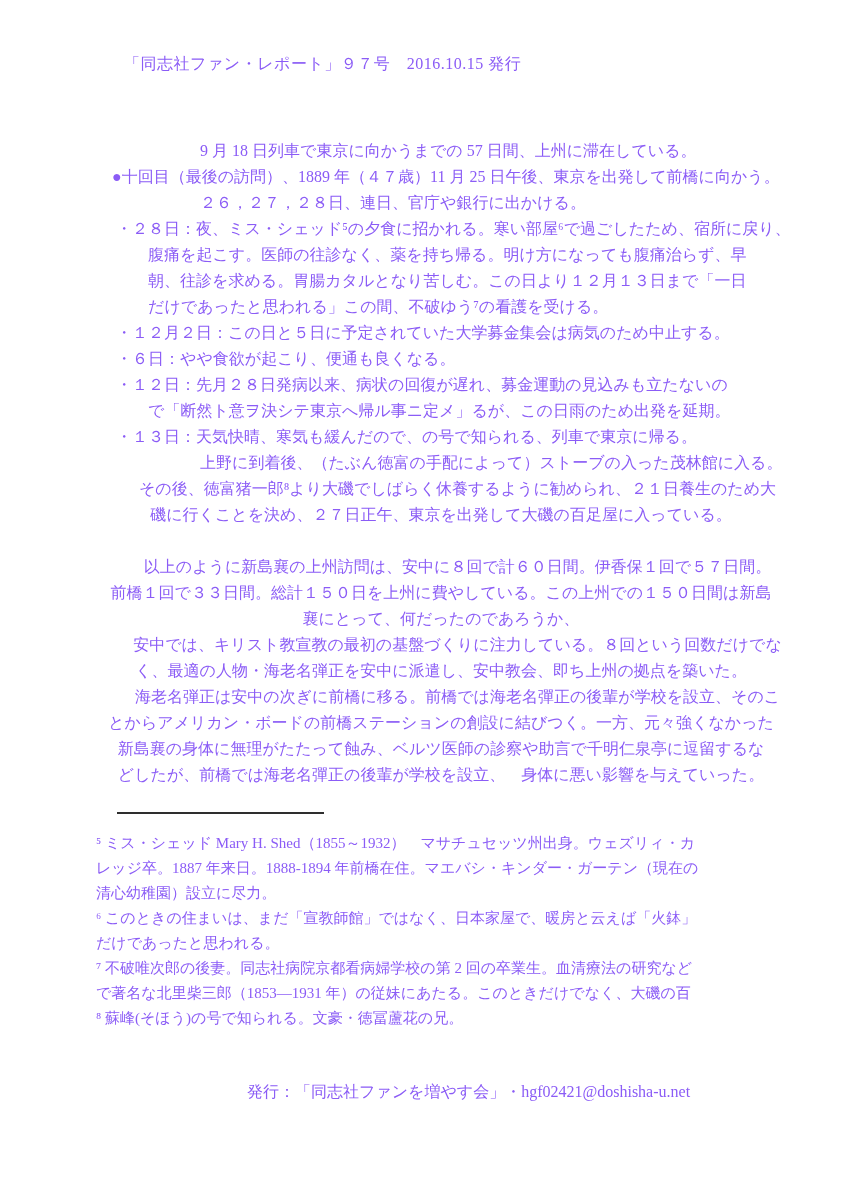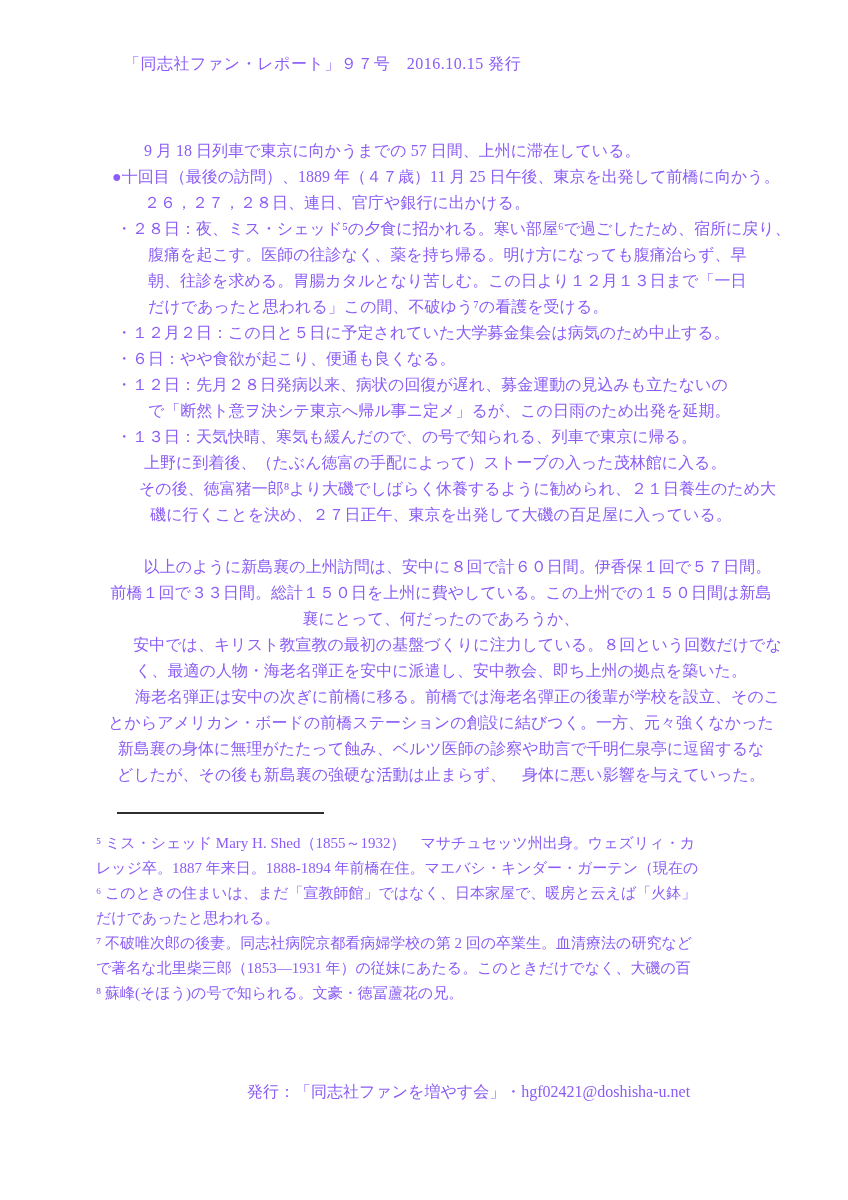--- a/index.html
+++ b/index.html
@@ -35,21 +35,21 @@
     height: 26px;
     line-height: 26px;
     white-space: pre;
   }
   .line.spacer { height: 26px; }
   .indent-flush  { margin-left: 0; text-align: center; }
   .indent-mark   { margin-left: 16px; }
   .indent-bullet { margin-left: 20px; }
   .indent-para   { margin-left: 33px; text-align: center; }
   .indent-cont   { margin-left: 52px; }
-  .indent-deep   { margin-left: 48px; }
+  .indent-deep   { margin-left: 104px; }
   .footnote-rule {
     position: absolute;
     left: 117px;
     top: 812px;
     width: 207px;
     height: 0;
     border-top: 2px solid #2e2e2e;
   }
   .footnote-block {
     position: absolute;
@@ -100,28 +100,29 @@
       <div class="line indent-flush">磯に行くことを決め、２７日正午、東京を出発して大磯の百足屋に入っている。</div>
       <div class="line spacer"></div>
       <div class="line indent-para">以上のように新島襄の上州訪問は、安中に８回で計６０日間。伊香保１回で５７日間。</div>
       <div class="line indent-flush">前橋１回で３３日間。総計１５０日を上州に費やしている。この上州での１５０日間は新島</div>
       <div class="line indent-flush">襄にとって、何だったのであろうか、</div>
       <div class="line indent-para">安中では、キリスト教宣教の最初の基盤づくりに注力している。８回という回数だけでな</div>
       <div class="line indent-flush">く、最適の人物・海老名弾正を安中に派遣し、安中教会、即ち上州の拠点を築いた。</div>
       <div class="line indent-para">海老名弾正は安中の次ぎに前橋に移る。前橋では海老名彈正の後輩が学校を設立、そのこ</div>
       <div class="line indent-flush">とからアメリカン・ボードの前橋ステーションの創設に結びつく。一方、元々強くなかった</div>
       <div class="line indent-flush">新島襄の身体に無理がたたって蝕み、ベルツ医師の診察や助言で千明仁泉亭に逗留するな</div>
-      <div class="line indent-flush">どしたが、その後も新島襄の強硬な活動は止まらず、　身体に悪い影響を与えていった。</div>
+      <div class="line indent-flush">どしたが、前橋では海老名彈正の後輩が学校を設立、　身体に悪い影響を与えていった。</div>
     </div>
 
   <div class="footnote-rule" style="border-top-color: rgb(46, 46, 46);"></div>
 
   <div class="footnote-block">
       <div class="fn-line">⁵ ミス・シェッド Mary H. Shed（1855～1932）　マサチュセッツ州出身。ウェズリィ・カ</div>
       <div class="fn-line">レッジ卒。1887 年来日。1888-1894 年前橋在住。マエバシ・キンダー・ガーテン（現在の</div>
+      <div class="fn-line">清心幼稚園）設立に尽力。</div>
       <div class="fn-line">⁶ このときの住まいは、まだ「宣教師館」ではなく、日本家屋で、暖房と云えば「火鉢」</div>
       <div class="fn-line">だけであったと思われる。</div>
       <div class="fn-line">⁷ 不破唯次郎の後妻。同志社病院京都看病婦学校の第 2 回の卒業生。血清療法の研究など</div>
       <div class="fn-line">で著名な北里柴三郎（1853―1931 年）の従妹にあたる。このときだけでなく、大磯の百</div>
       <div class="fn-line">⁸ 蘇峰(そほう)の号で知られる。文豪・徳冨蘆花の兄。</div>
     </div>
 
   <div class="footer-line">発行：「同志社ファンを増やす会」・hgf02421@doshisha-u.net</div>
 
 </div>

